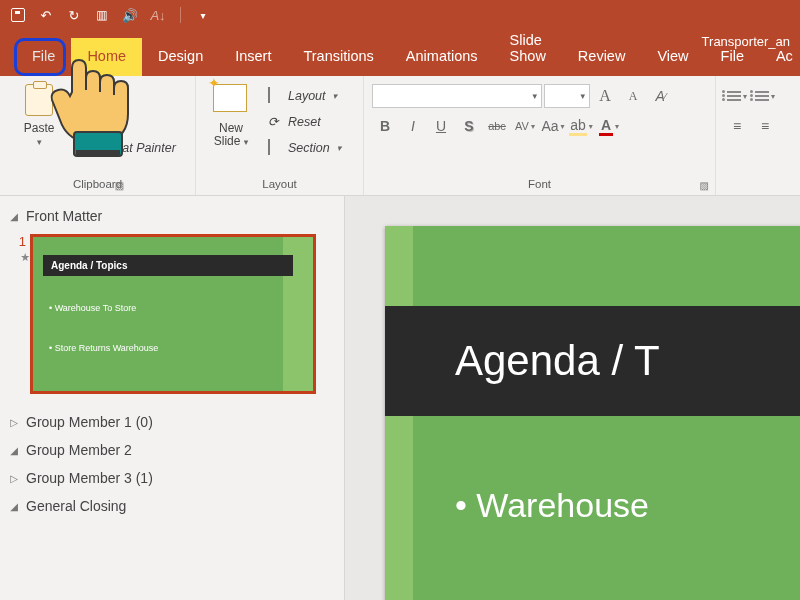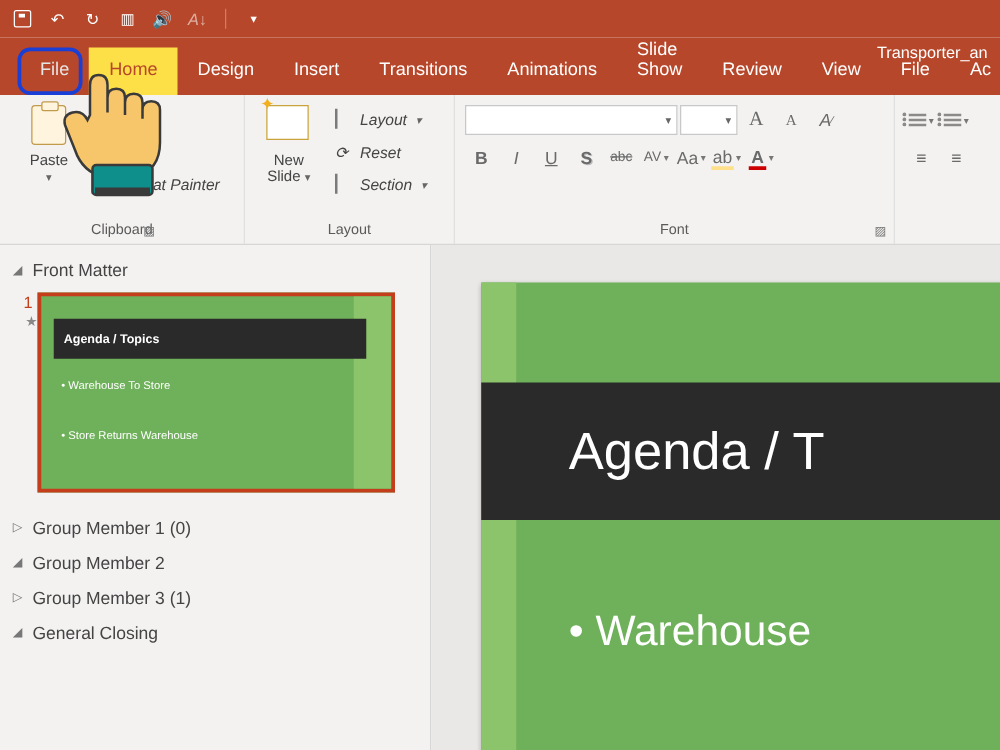--- a/index.html
+++ b/index.html
@@ -44,21 +44,21 @@
   
   .content { display:flex; height: calc(600px - 30px - 46px - 120px); }
   .sidepane { width:345px; background:#f3f2f1; border-right:1px solid #d6d6d6; padding:6px 10px 6px 6px; font-size:14px; color:#444; overflow:hidden; }
   .section-row { display:flex; align-items:center; gap:6px; padding:6px 2px; cursor:pointer; }
   .tri { font-size:10px; color:#777; width:12px; text-align:center; }
   .thumbwrap { display:flex; margin: 4px 0 14px 0; }
   .slidenum { width:24px; text-align:right; padding-right:4px; color:#c43e1c; font-size:13px; }
   .star { color:#888; font-size:11px; margin-top:2px; text-align:right; width:24px; }
   .thumb { width:286px; height:160px; border:3px solid #c43e1c; background:#6fb15b; position:relative; overflow:hidden; }
   .thumb .stripe { position:absolute; right:0; top:0; bottom:0; width:30px; background:#8bc46a; }
-  .thumb .titlebar2 { position:absolute; left:10px; right:20px; top:18px; height:32px; background:#2a2a2a; display:flex; align-items:center; padding-left:8px; color:#fff; font-size:10px; font-weight:600; }
+  .thumb .titlebar2 { position:absolute; left:10px; right:20px; top:18px; height:21px; background:#2a2a2a; display:flex; align-items:center; padding-left:8px; color:#fff; font-size:10px; font-weight:600; }
   .thumb .bullet { position:absolute; left:16px; color:#fff; font-size:9px; }
 
   .slidecanvas { flex:1; background:#eae8e6; padding:30px 0 0 40px; overflow:hidden; }
   .slide { width:520px; height:500px; background:#6fb15b; position:relative; box-shadow:0 1px 4px rgba(0,0,0,0.3); }
   .slide .bar { position:absolute; left:0; top:80px; height:110px; background:#2a2a2a; right:0; display:flex; align-items:center; padding-left:70px; color:#fff; font-size:42px; font-weight:300; }
   .slide .stripe2 { position:absolute; left:0; top:0; bottom:0; width:28px; background:#8bc46a; }
   .slide .b1 { position:absolute; left:70px; top:260px; color:#fff; font-size:34px; font-weight:300; }
 
   
   .file-highlight { position:absolute; left:14px; top:38px; width:52px; height:38px; border:3px solid #1a3fd6; border-radius:10px; pointer-events:none; }

